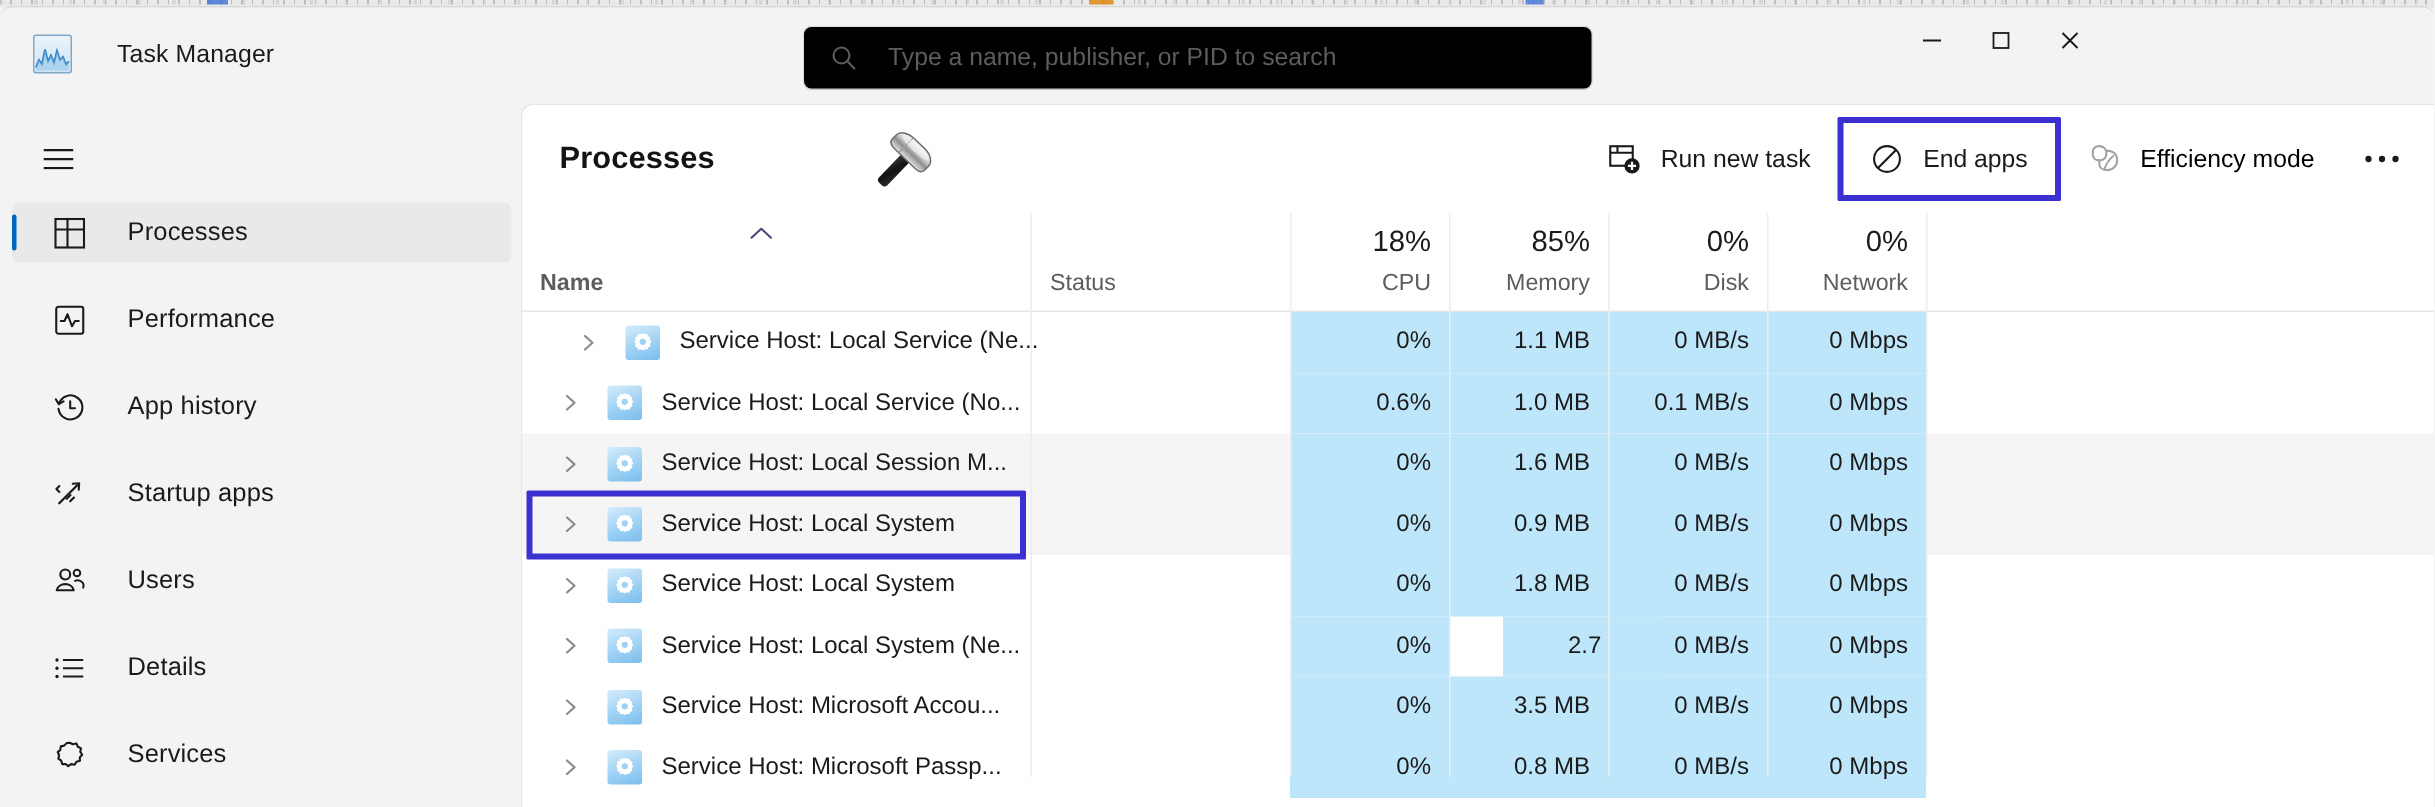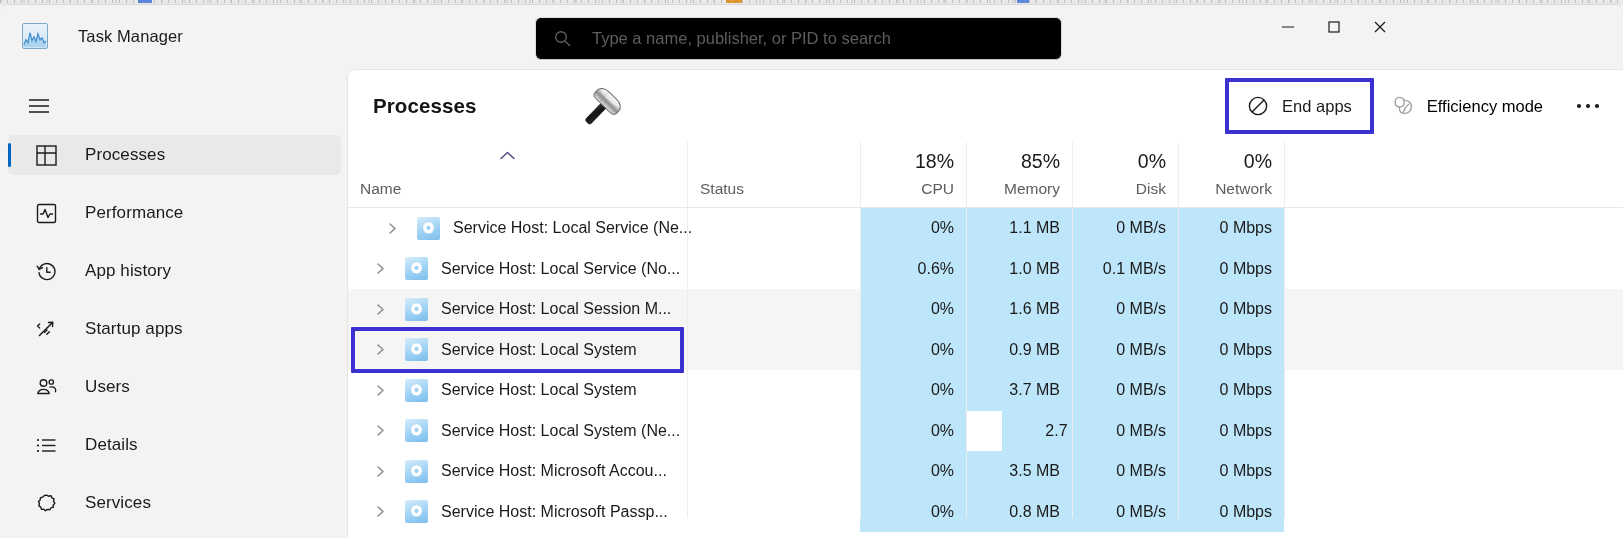--- a/index.html
+++ b/index.html
@@ -215,21 +215,21 @@
   .thead {
     position: relative;
     height: 66px; width: 100%;
     background: #ffffff;
     border-bottom: 1px solid #e7e7e7;
   }
   .th {
     position: absolute; top: 0; height: 66px;
     border-left: 1px solid #ededed;
   }
-  .th:first-child { border-left: none; }
+  .th:first-child { border-left: none; font-weight: bold; }
   .th .thlabel {
     position: absolute; bottom: 10px;
     font-size: 15.5px; color: #5d5d5d;
   }
   .th .thvalue {
     position: absolute; top: 8px;
     font-size: 19.5px; color: #1a1a1a;
   }
   .th.leftal .thlabel { left: 12px; }
   .th.rightal .thlabel { right: 12px; }
@@ -464,20 +464,33 @@
                        L43 16.6 C43 19.3 40.6 20.6 37.6 20.6 L18.4 20.6
                        C15.4 20.6 13 19.3 13 16.6 Z" fill="url(#hmMetal)" stroke="#6e6e6e" stroke-width="1"></path>
               <path d="M22.5 6.8 L22.5 20.4" stroke="#9b9b9b" stroke-width="0.9" fill="none"></path>
               <ellipse cx="28" cy="10.4" rx="12" ry="2.6" fill="#ffffff" opacity=".45"></ellipse>
             </g>
           </svg>
         </div>
 
         <div class="cmdactions">
 
+          <div class="cmdbtn">
+            <span class="ci">
+              <svg width="22" height="22" viewBox="0 0 22 22">
+                <rect x="1.5" y="2.5" width="15" height="13" fill="none" stroke="#1a1a1a" stroke-width="1.4"></rect>
+                <line x1="1.5" y1="6.8" x2="16.5" y2="6.8" stroke="#1a1a1a" stroke-width="1.4"></line>
+                <line x1="6.3" y1="2.5" x2="6.3" y2="6.8" stroke="#1a1a1a" stroke-width="1.4"></line>
+                <circle cx="16" cy="15.6" r="5.1" fill="#1a1a1a"></circle>
+                <line x1="16" y1="12.9" x2="16" y2="18.3" stroke="#fff" stroke-width="1.5"></line>
+                <line x1="13.3" y1="15.6" x2="18.7" y2="15.6" stroke="#fff" stroke-width="1.5"></line>
+              </svg>
+            </span>
+            <span>Run new task</span>
+          </div>
 
           <div class="endtask-wrap">
             <div class="cmdbtn">
               <span class="ci">
                 <svg width="22" height="22" viewBox="0 0 22 22">
                   <circle cx="11" cy="11" r="8.6" fill="none" stroke="#1a1a1a" stroke-width="1.4"></circle>
                   <line x1="5" y1="17" x2="17" y2="5" stroke="#1a1a1a" stroke-width="1.4"></line>
                 </svg>
               </span>
               <span>End apps</span>
@@ -642,21 +655,21 @@
                 <span class="procicon">
                   <svg width="15" height="15" viewBox="0 0 15 15">
                     <path d="M7.5 1.1 L8.9 1.9 L10.5 1.6 L11.1 3.2 L12.6 4 L12.3 5.6 L13.3 6.9 L12.3 8.2 L12.6 9.8 L11.1 10.6 L10.5 12.2 L8.9 11.9 L7.5 12.7 L6.1 11.9 L4.5 12.2 L3.9 10.6 L2.4 9.8 L2.7 8.2 L1.7 6.9 L2.7 5.6 L2.4 4 L3.9 3.2 L4.5 1.6 L6.1 1.9 Z" fill="#ffffff"></path>
                     <circle cx="7.5" cy="6.9" r="2.1" fill="#9fd2f4"></circle>
                   </svg>
                 </span>
                 <span class="procname">Service Host: Local System</span>
               </div>
               <div class="cell" style="left: 339px; width: 173px; padding-left: 12px;"></div>
               <div class="cell num heat" style="left: 512px; width: 106px;">0%</div>
-              <div class="cell num heat" style="left: 618px; width: 106px;">3.7 MB</div>
+              <div class="cell num heat" style="left: 618px; width: 106px;">1.8 MB</div>
               <div class="cell num heat" style="left: 724px; width: 106px;">0 MB/s</div>
               <div class="cell num heat" style="left: 830px; width: 106px;">0 Mbps</div>
             </div>
             <div class="row">
               <div class="cell namecell" style="left: 0px; width: 339px;">
                 <span class="chev">
                   <svg width="13" height="13" viewBox="0 0 13 13">
                     <polyline points="4,2 9,6.5 4,11" fill="none" stroke="currentColor" stroke-width="1.5" stroke-linecap="round" stroke-linejoin="round"></polyline>
                   </svg>
                 </span>

